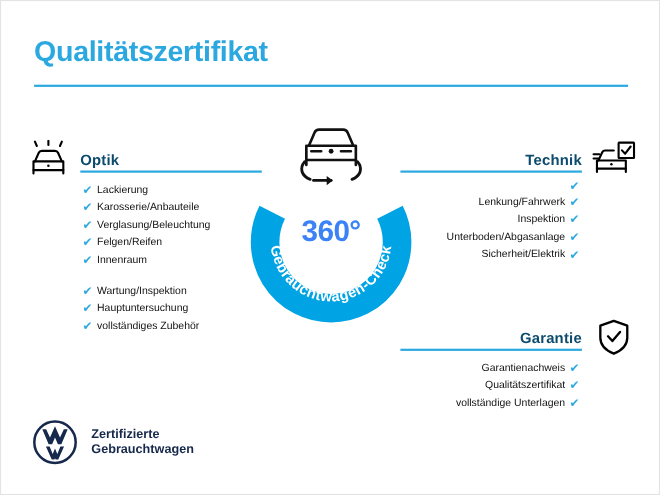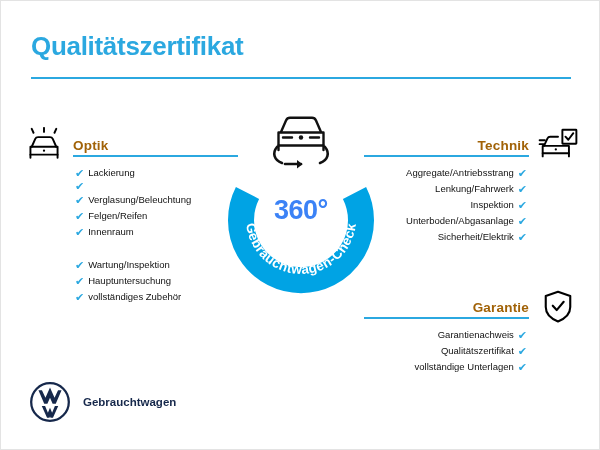--- a/index.html
+++ b/index.html
@@ -39,21 +39,21 @@
 
   .sec-head {
     position: relative;
     height: 26px;
   }
   .sec-title {
     position: absolute;
     bottom: 4px;
     font-size: 13.5px;
     font-weight: bold;
-    color: #a16207;
+    color: #0c4a6e;
     letter-spacing: 0.2px;
   }
   .sec-left .sec-title  { left: 50px; }
   .sec-right .sec-title { right: 50px; }
 
   .sec-rule {
     position: absolute;
     bottom: 0;
     height: 2px;
     background: #2BA8E0;
@@ -155,20 +155,21 @@
       <span class="sec-title">Optik</span>
       <span class="sec-rule"></span>
     </div>
     <ul class="checklist list-left">
       <li>
           <span class="chk">✔</span>
           <span>Lackierung</span>
         </li>
       <li>
           <span class="chk">✔</span>
+          <span>Karosserie/Anbauteile</span>
         </li>
       <li>
           <span class="chk">✔</span>
           <span>Verglasung/Beleuchtung</span>
         </li>
       <li>
           <span class="chk">✔</span>
           <span>Felgen/Reifen</span>
         </li>
       <li>
@@ -189,21 +190,20 @@
           <path d="M6.5 29.5 L6.5 33 M36.5 29.5 L36.5 33"></path>
           <path d="M3 14.5 L9 14.5 M3 19 L8 19"></path>
           <circle cx="21.5" cy="25" r="1.3" fill="#000" stroke="none"></circle>
         </svg>
       </span>
       <span class="sec-title">Technik</span>
       <span class="sec-rule"></span>
     </div>
     <ul class="checklist list-right">
       <li>
-          <span>Aggregate/Antriebsstrang</span>
           <span class="chk">✔</span>
         </li>
       <li>
           <span>Lenkung/Fahrwerk</span>
           <span class="chk">✔</span>
         </li>
       <li>
           <span>Inspektion</span>
           <span class="chk">✔</span>
         </li>
@@ -292,17 +292,18 @@
 
   <div id="footer-logo">
     <span id="vw-mark">
       <svg viewBox="0 0 48 48">
         <circle cx="24" cy="24" r="21.5" fill="none" stroke="#16284B" stroke-width="2.6"></circle>
         <path d="M24 7.5 L29.2 19.2 L33.2 10.5 L37.2 10.5 L30.6 26 L27 26 L24 19.2 L21 26 L17.4 26 L10.8 10.5 L14.8 10.5 L18.8 19.2 Z
                  M14.6 28.5 L18.4 28.5 L21.6 36.2 L24 30.6 L26.4 36.2 L29.6 28.5 L33.4 28.5 L27.4 42 L24.6 42 L24 40.6 L23.4 42 L20.6 42 Z" fill="#16284B"></path>
       </svg>
     </span>
     <span id="footer-text">
+      <div>Zertifizierte</div>
       <div>Gebrauchtwagen</div>
     </span>
   </div>
 
 </div>
 
 </body></html>

